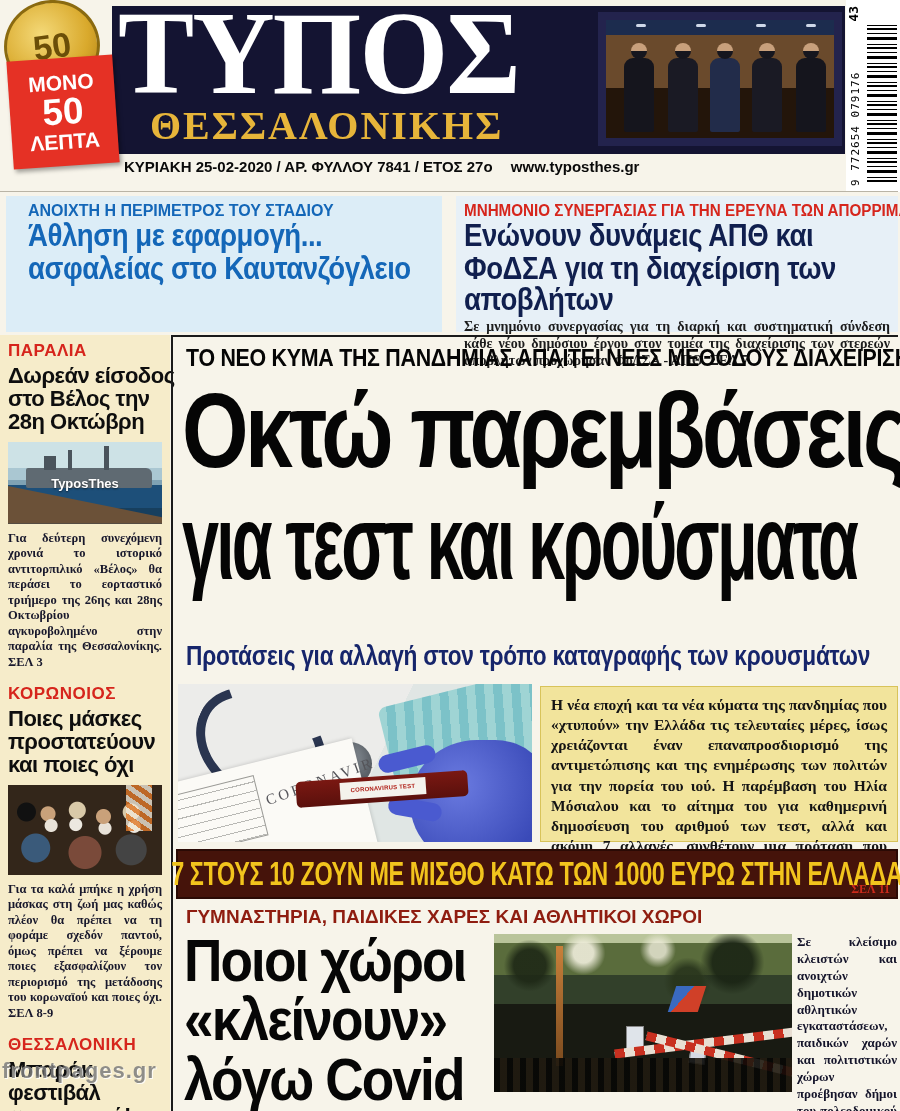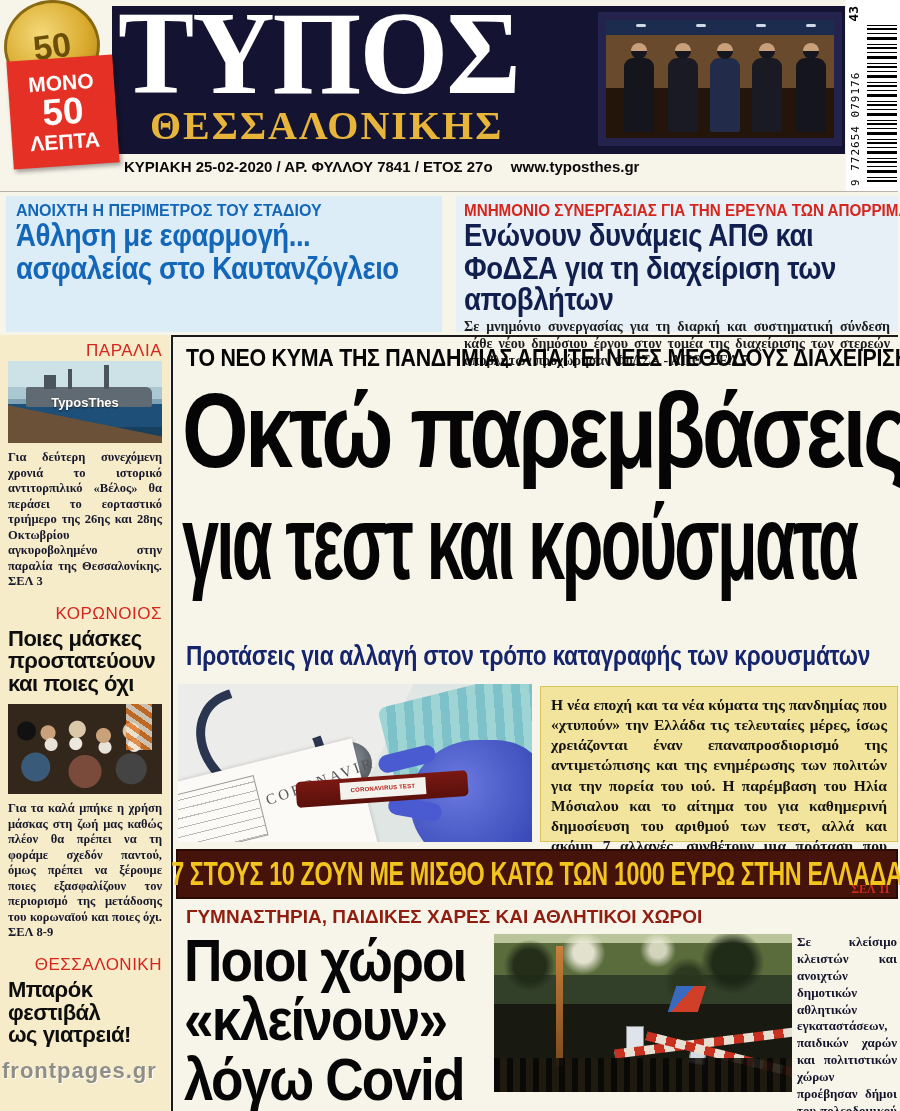--- a/index.html
+++ b/index.html
@@ -22,33 +22,33 @@
   .person::before{content:"";position:absolute;top:-15px;left:7px;width:16px;height:16px;border-radius:50%;background:linear-gradient(180deg,#c8a07c 0 52%,#16161e 52%);}
   .barcode-strip{left:846px;top:0;width:54px;height:192px;background:#fff;}
   .bc-top{position:absolute;left:0px;top:6px;writing-mode:vertical-rl;transform:rotate(180deg);font-family:"DejaVu Sans Mono",monospace;font-weight:bold;font-size:13px;color:#000;}
   .bc-bars{position:absolute;right:3px;top:24px;width:30px;height:158px;background:repeating-linear-gradient(0deg,#000 0 2px,#fff 2px 4px,#000 4px 5px,#fff 5px 9px,#000 9px 12px,#fff 12px 15px,#000 15px 16px,#fff 16px 19px);}
   .bc-num{position:absolute;left:3px;top:26px;height:160px;writing-mode:vertical-rl;transform:rotate(180deg);font-family:"DejaVu Sans Mono",monospace;font-size:11px;color:#000;letter-spacing:1px;}
   .dateline{left:124px;top:158px;font-family:"Liberation Sans",sans-serif;font-weight:bold;font-size:15px;color:#0a0a0a;white-space:nowrap;}
   .dateline .site{margin-left:14px;}
   .rule-h{left:0;top:191px;width:898px;height:1px;background:#b9b4a6;}
 
   
-  .ta-left{left:6px;top:196px;width:436px;height:136px;background:#dcedf7;padding:6px 10px;box-sizing:border-box;}
+  .ta-left{left:6px;top:196px;width:436px;height:136px;background:#dcedf7;padding:6px 22px;box-sizing:border-box;}
   .ta-right{left:456px;top:196px;width:442px;height:136px;background:#e7f0f7;padding:6px 8px;box-sizing:border-box;}
   .ta-kicker-blue{color:#1467b8;font-weight:bold;font-size:16px;white-space:nowrap;}
   .ta-kicker-red{color:#d6251c;font-weight:bold;font-size:16px;white-space:nowrap;transform:scale(.95,1);transform-origin:0 0;}
   .ta-headline{font-weight:bold;font-size:30px;line-height:1.02;width:470px;transform:scale(.92,1.05);transform-origin:0 0;letter-spacing:-0.5px;}
   .ta-headline.blue{color:#1467b8;}
   .ta-headline.navy{color:#101f4e;}
   .ta-body{font-family:"Liberation Serif",serif;font-weight:bold;font-size:14px;line-height:1.22;color:#1c1c1c;margin-top:6px;text-align:justify;}
   .ta-left .ta-body{margin-top:10px;}
 
   
   .sidebar{left:0;top:335px;width:170px;height:776px;background:#f6ecca;box-sizing:border-box;padding:6px 8px;}
-  .sb-label{color:#d6251c;font-family:"Liberation Sans",sans-serif;font-weight:normal;font-size:17px;letter-spacing:.5px;text-align:right;}
+  .sb-label{color:#d6251c;font-family:"Liberation Sans",sans-serif;font-weight:bold;font-size:17px;letter-spacing:.5px;}
   .sb-headline{font-family:"Liberation Sans",sans-serif;font-weight:bold;font-size:22px;line-height:1.04;color:#0e0e0e;letter-spacing:-0.5px;margin:4px 0 8px 0;}
   .sb-headline div{white-space:nowrap;}
   .sb-body{font-family:"Liberation Serif",serif;font-weight:bold;font-size:12.5px;line-height:1.24;color:#18182c;text-align:justify;margin-top:7px;}
   .sb-photo{position:relative;width:154px;height:82px;overflow:hidden;}
   .ph-ship{background:linear-gradient(180deg,#cde2e6 0 32%,#aac7d2 32% 46%,#7fa2b4 46% 52%,#1d4f79 52% 80%,#173f5e 80% 100%);}
   .ship-hull{position:absolute;left:18px;top:26px;width:126px;height:20px;background:#5f6a72;border-radius:2px 6px 2px 2px;}
   .ship-mast{position:absolute;background:#4a545c;}
   .dock{position:absolute;left:0;bottom:0;width:100%;height:46px;background:#6b5138;clip-path:polygon(0 18%,100% 86%,100% 100%,0 100%);}
   .ship-wm{position:absolute;left:0;right:0;top:34px;text-align:center;color:#fff;font-family:"Liberation Sans",sans-serif;font-weight:bold;font-size:13px;text-shadow:0 1px 2px rgba(0,0,0,.6);}
   .ph-crowd{background:#33261a;}
@@ -164,20 +164,25 @@
 <div class="abs ta-right">
   <div class="ta-kicker-red sans">ΜΝΗΜΟΝΙΟ ΣΥΝΕΡΓΑΣΙΑΣ ΓΙΑ ΤΗΝ ΕΡΕΥΝΑ ΤΩΝ ΑΠΟΡΡΙΜΑΤΩΝ</div>
   <div class="ta-headline navy sans">Ενώνουν δυνάμεις ΑΠΘ και ΦοΔΣΑ για τη διαχείριση των αποβλήτων</div>
   <div class="ta-body">Σε μνημόνιο συνεργασίας για τη διαρκή και συστηματική σύνδεση κάθε νέου δημόσιου έργου στον τομέα της διαχείρισης των στερεών αποβλήτων προχώρησαν ΦοΔΣΑ - ΑΠΘ. ΣΕΛ 7</div>
 </div>
 
 <div class="abs sidebar">
 
   <div>
     <div class="sb-label">ΠΑΡΑΛΙΑ</div>
+    <div class="sb-headline">
+      <div>Δωρεάν είσοδος</div>
+      <div>στο Βέλος την</div>
+      <div>28η Οκτώβρη</div>
+    </div>
     <div class="sb-photo ph-ship">
       <div class="ship-hull"></div>
       <div class="ship-mast" style="left:60px;top:8px;width:4px;height:20px"></div>
       <div class="ship-mast" style="left:96px;top:4px;width:5px;height:24px"></div>
       <div class="ship-mast" style="left:36px;top:14px;width:12px;height:14px"></div>
       <div class="dock"></div>
       <div class="ship-wm">TyposThes</div>
     </div>
     <div class="sb-body">Για δεύτερη συνεχόμενη χρονιά το ιστορικό αντιτορπιλικό «Βέλος» θα περάσει το εορταστικό τριήμερο της 26ης και 28ης Οκτωβρίου αγκυροβολημένο στην παραλία της Θεσσαλονίκης. ΣΕΛ 3</div>
   </div>

